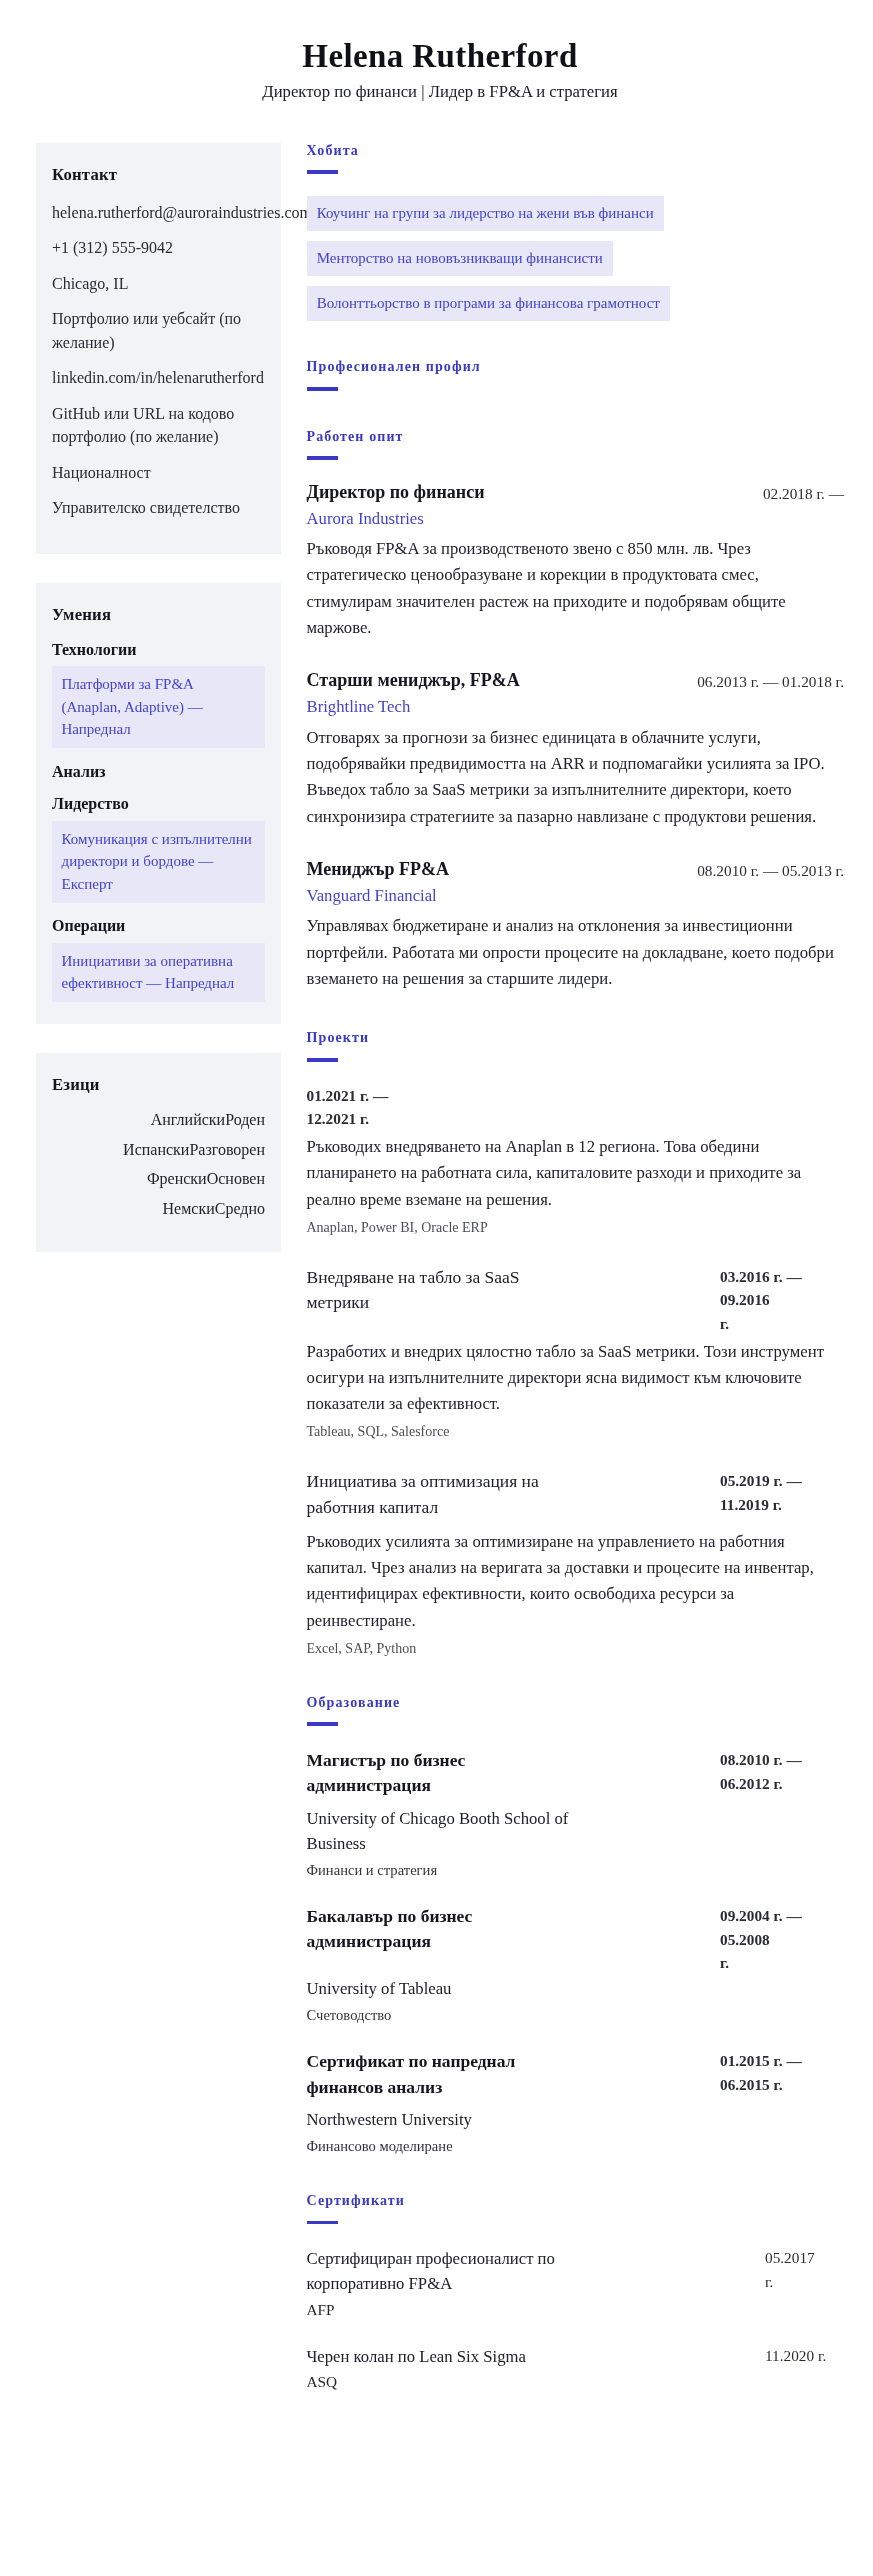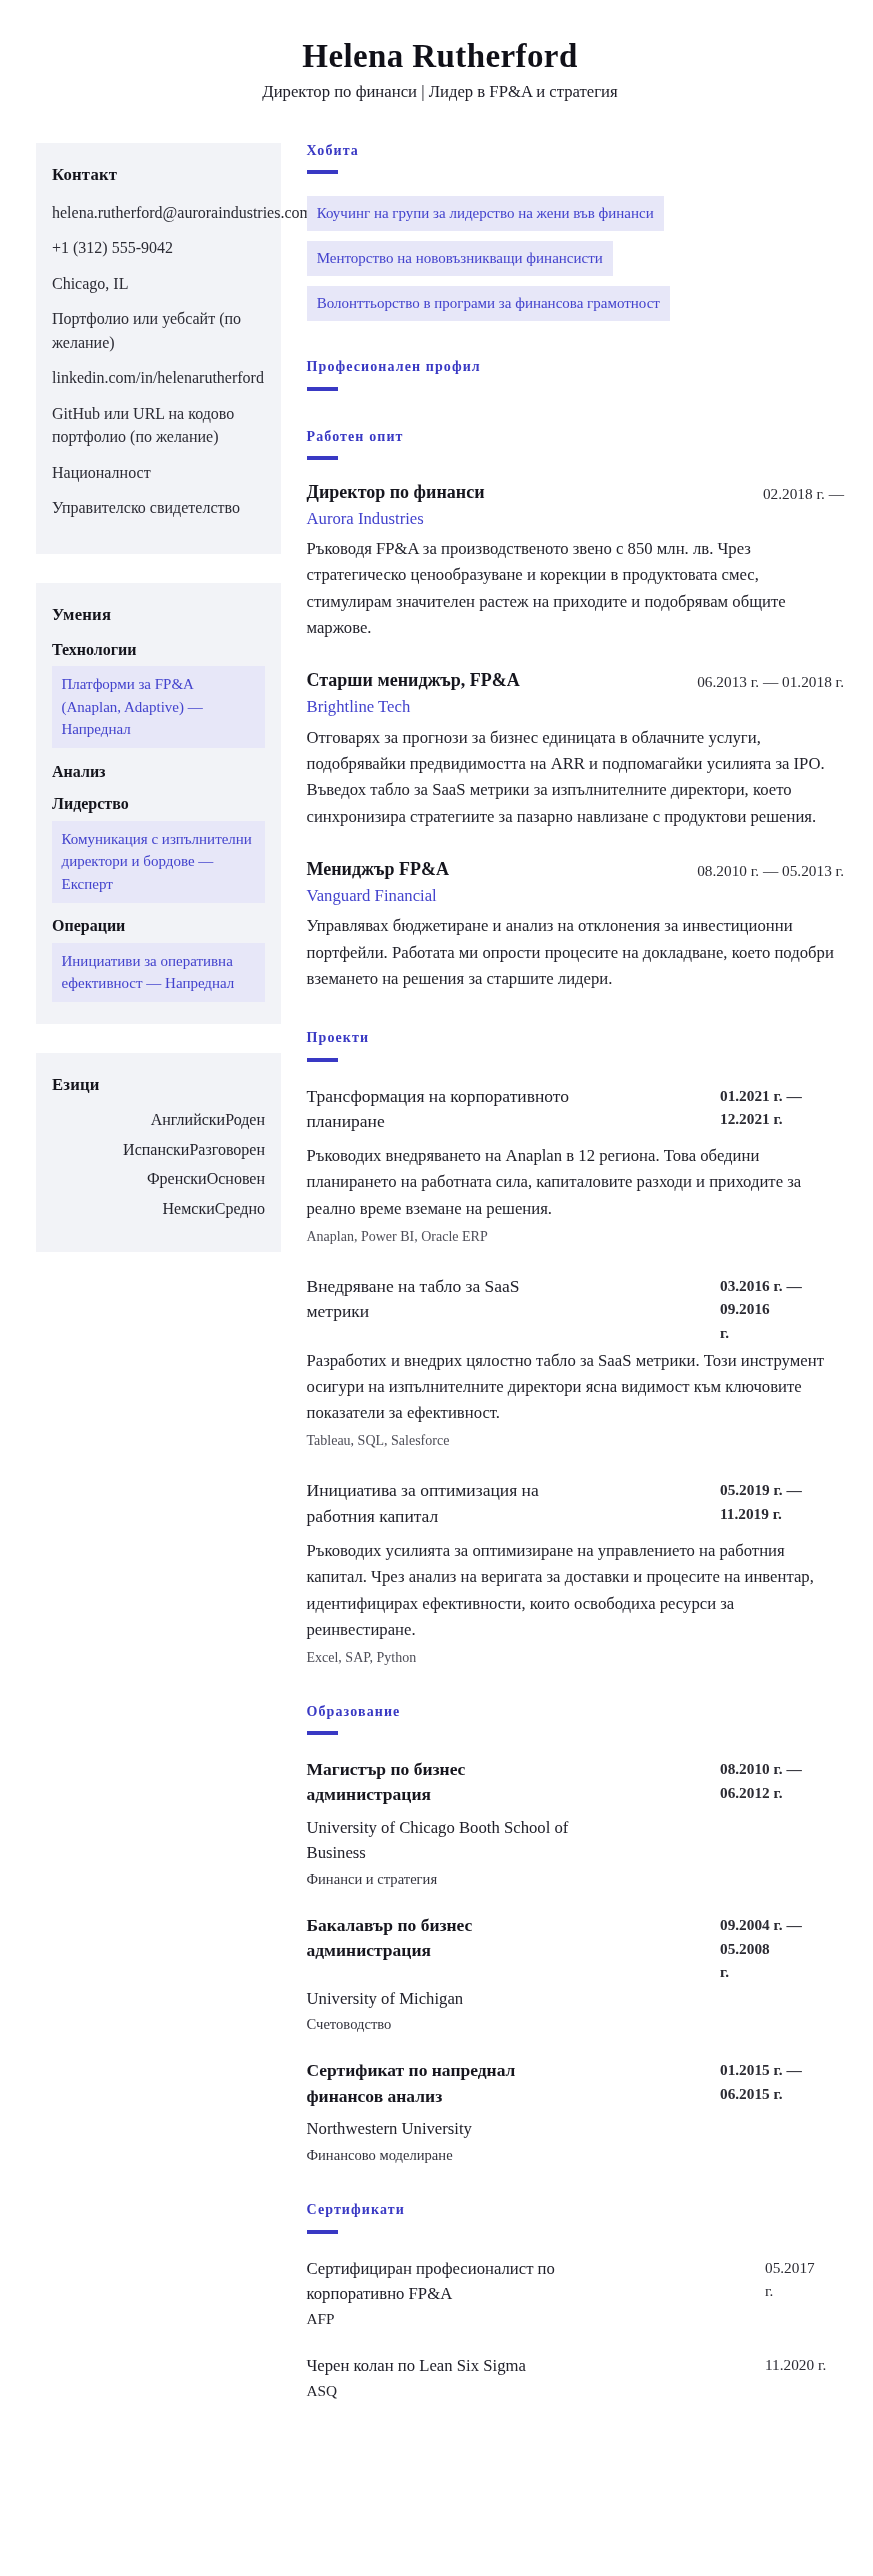--- a/index.html
+++ b/index.html
@@ -169,24 +169,20 @@
             </div>
           </div>
       </section>
 
       <section class="section">
         <h2 class="sec-title">Проекти</h2>
         <span class="rule"></span>
         <div id="projects-list">
             <div class="entry">
               <div class="entry-head">
-                <div class="ttl">
-                  <h3 class="proj-title">Трансформация на корпоративното
-планиране</h3>
-                </div>
                 <div class="entry-date date-mid">01.2021 г. —
 12.2021 г.</div>
               </div>
               <p class="desc">Ръководих внедряването на Anaplan в 12 региона. Това обедини планирането на работната сила, капиталовите разходи и приходите за реално време вземане на решения.</p>
               <div class="tech">Anaplan, Power BI, Oracle ERP</div>
             </div>
             <div class="entry">
               <div class="entry-head">
                 <div class="ttl">
                   <h3 class="proj-title">Внедряване на табло за SaaS
@@ -232,21 +228,21 @@
             </div>
             <div class="entry edu-entry">
               <div class="entry-head">
                 <div class="ttl">
                   <h3 class="degree">Бакалавър по бизнес
 администрация</h3>
                 </div>
                 <div class="entry-date date-mid">09.2004 г. — 05.2008
 г.</div>
               </div>
-              <div class="school">University of Michigan</div>
+              <div class="school">University of Tableau</div>
               <div class="field">Счетоводство</div>
             </div>
             <div class="entry edu-entry">
               <div class="entry-head">
                 <div class="ttl">
                   <h3 class="degree">Сертификат по напреднал
 финансов анализ</h3>
                 </div>
                 <div class="entry-date date-mid">01.2015 г. —
 06.2015 г.</div>

